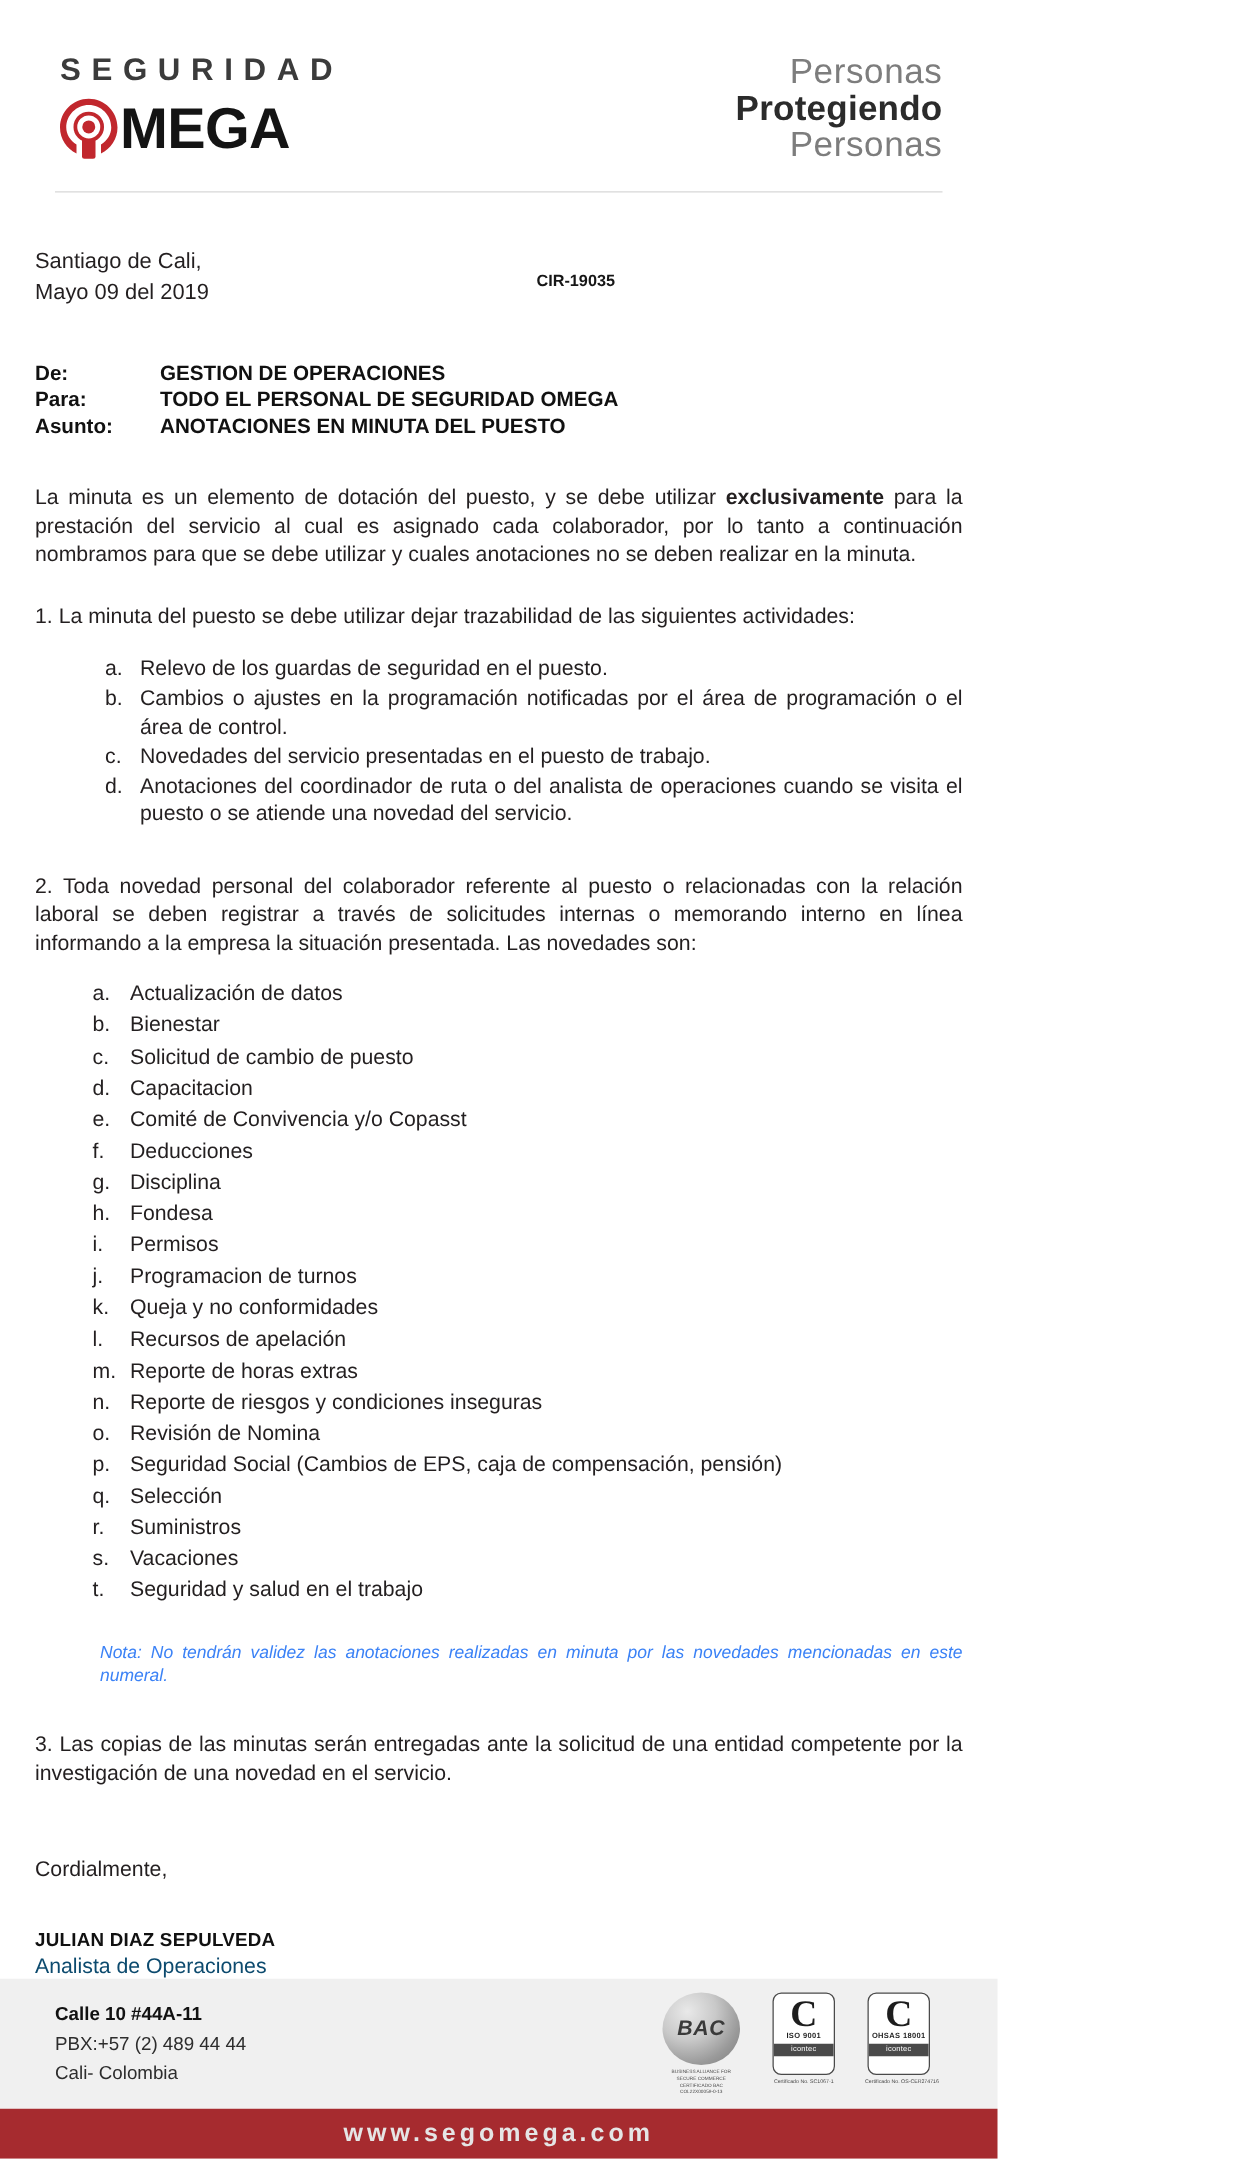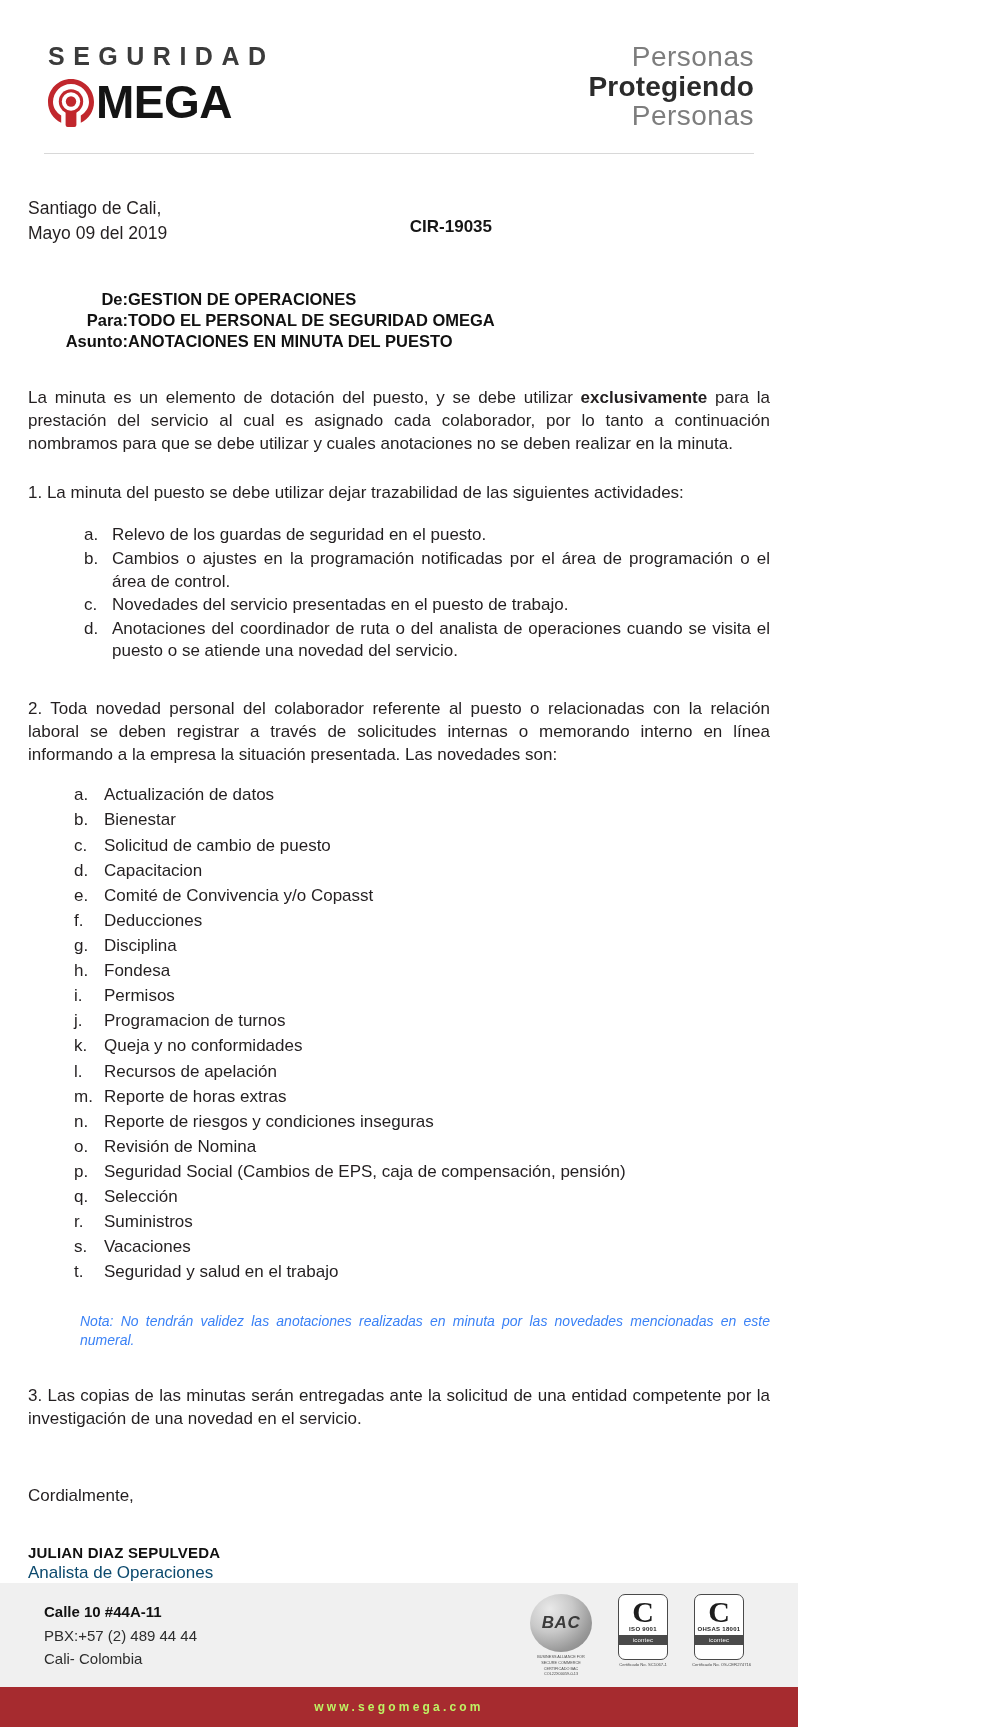--- a/index.html
+++ b/index.html
@@ -102,38 +102,37 @@
     display: flex;
     align-items: flex-start;
     justify-content: space-between;
   }
   .place-date {
     font-size: 17.5px;
     line-height: 1.45;
     color: #231f20;
   }
   .refno {
-    font-size: 17px;
+    font-size: 13px;
     font-weight: bold;
     color: #161616;
     margin-right: 278px;
     padding-top: 21px;
     white-space: nowrap;
   }
 
   .addr-block {
     margin-top: 42px;
     font-size: 16.5px;
     font-weight: bold;
     line-height: 1.28;
     color: #111111;
   }
   .addr-row {
     display: flex;
-    text-align: right;
   }
   .addr-label {
     width: 100px;
     flex: 0 0 100px;
   }
 
   .para {
     font-size: 17px;
     line-height: 1.36;
     text-align: justify;
@@ -306,22 +305,22 @@
   }
 
   .urlbar {
     background: #a62b2f;
     height: 46px;
     display: flex;
     align-items: center;
     justify-content: center;
   }
   .urlbar span {
-    color: #bef264;
-    font-size: 12px;
+    color: #e5e5e5;
+    font-size: 20px;
     font-weight: bold;
     letter-spacing: 3.2px;
   }
 </style>
 </head>
 <body>
 
 <div class="page">
 
   <div class="header">

